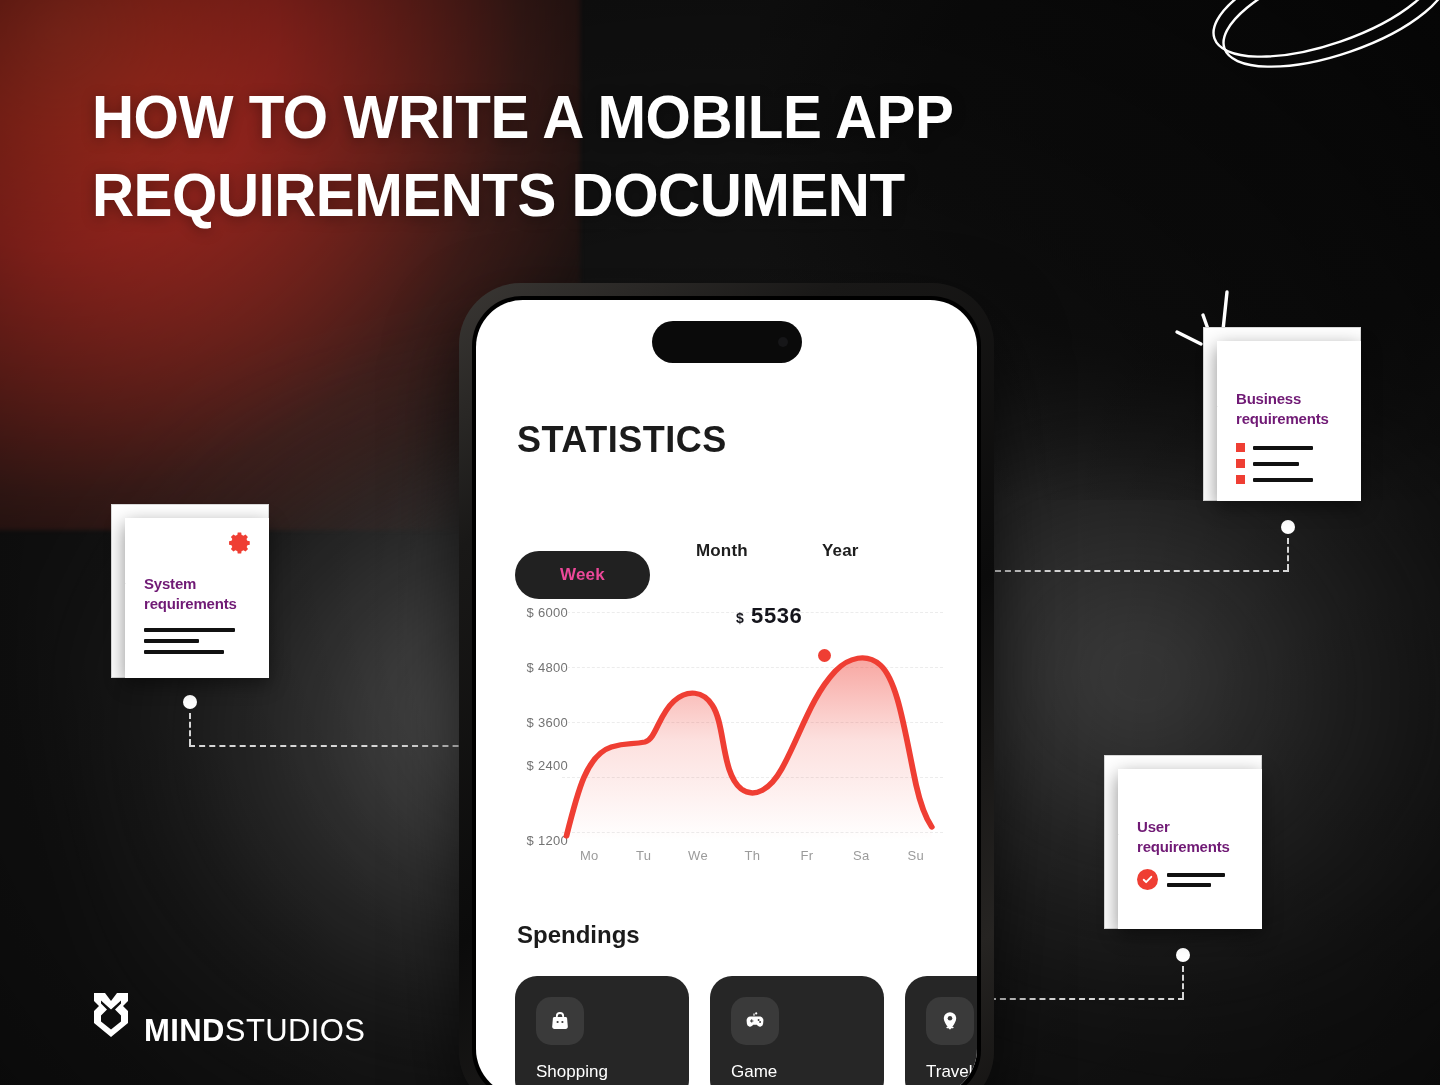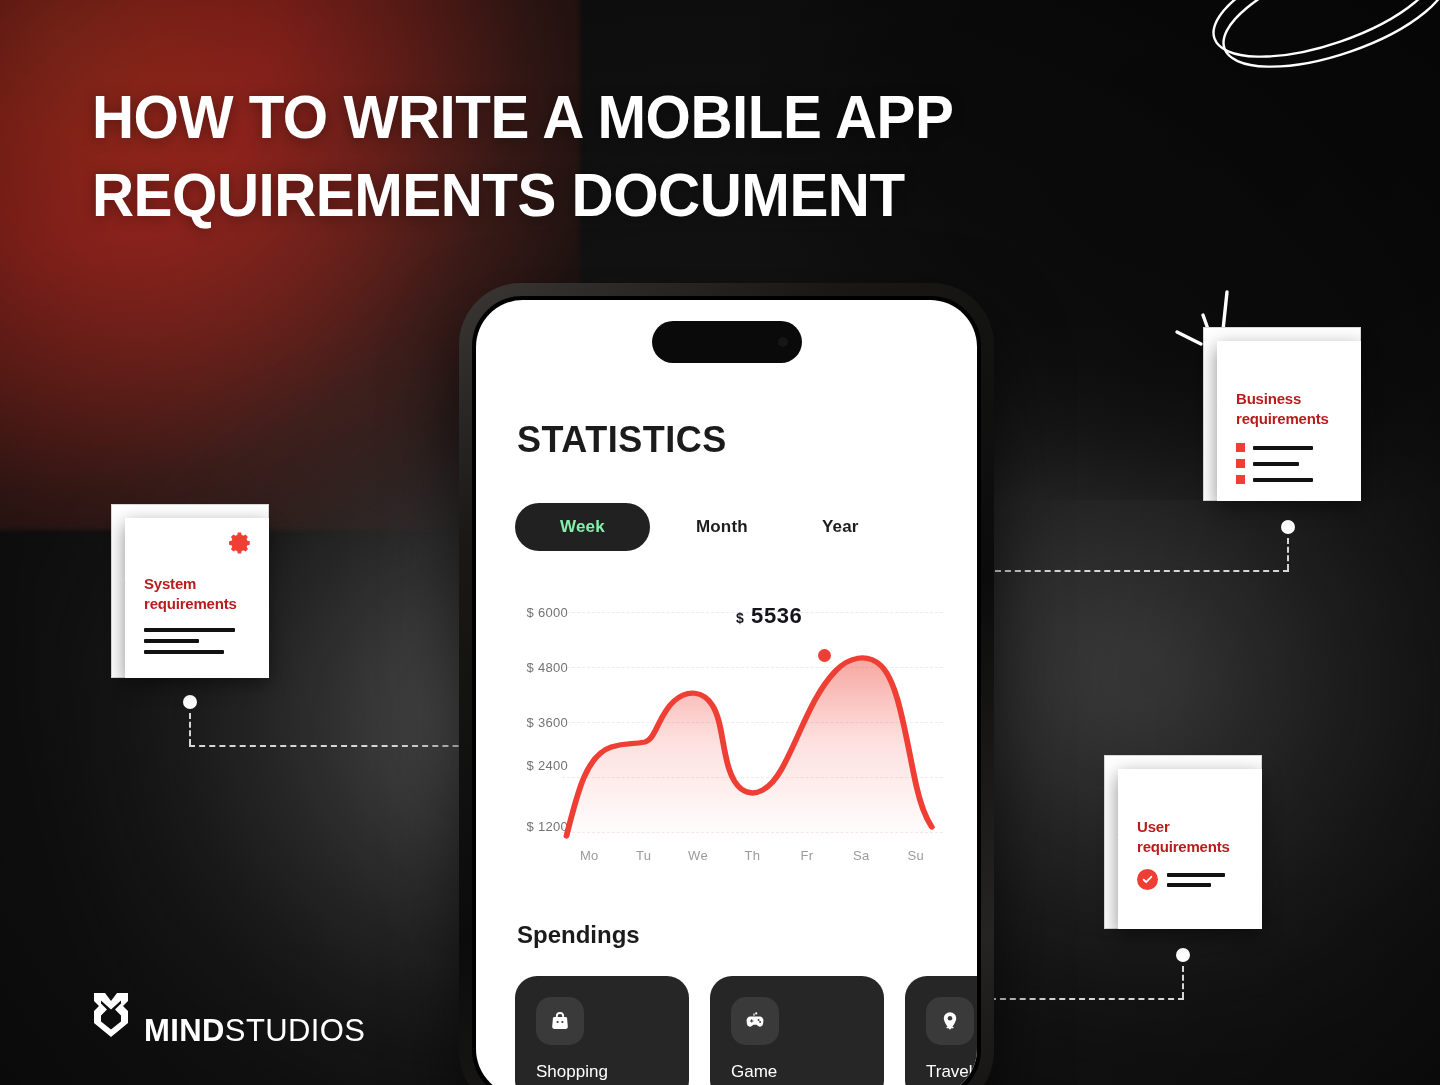--- a/index.html
+++ b/index.html
@@ -84,21 +84,21 @@
     background:#ffffff;
     box-shadow:0 6px 18px rgba(0,0,0,.45);
   }
   .doc .fold {
     position:absolute; left:0; top:0; width:66px; height:66px;
     background:#ffffff;
     clip-path:polygon(0 100%, 100% 0, 100% 100%);
     border-left:1px solid #e2e2e2;
   }
   .doc-title {
-    position:absolute; font-weight:700; color:#b91c1c;
+    position:absolute; font-weight:700; color:#701a75;
     font-size:15px; line-height:20px; letter-spacing:-.2px;
   }
   .doc-lines { position:absolute; display:flex; flex-direction:column; gap:7px; }
   .doc-line-row { display:flex; align-items:center; gap:8px; }
   .doc-line { height:4px; background:#111111; border-radius:1px; }
   .bullet-sq { width:9px; height:9px; background:#EF3E33; flex:0 0 auto; }
   .check-circle {
     width:21px; height:21px; border-radius:50%; background:#EF3E33;
     display:flex; align-items:center; justify-content:center; flex:0 0 auto;
   }
@@ -134,22 +134,22 @@
     position:absolute; left:41px; top:119px;
     font-size:36px; font-weight:700; color:#1b1b1b; letter-spacing:.5px;
   }
 
   
   .tabs { position:absolute; left:39px; top:203px; right:24px; display:flex; align-items:center; }
   .tab {
     font-size:17px; font-weight:700; color:#1d1d1d; letter-spacing:.2px;
   }
   .tab.active {
-    background:#212121; color:#86efac;
-    padding:14px 45px; border-radius:26px;
+    background:#212121; color:#ec4899;
+    padding:14px 45px; border-radius:26px;margin-top:48px;
   }
   .tab.t2 { margin-left:46px; }
   .tab.t3 { margin-left:74px; }
 
   
   .chart { position:absolute; left:14px; top:305px; right:10px; height:280px; }
   .yticks { position:absolute; left:6px; top:0; width:72px; height:230px; }
   .ytick {
     position:absolute; right:0; font-size:13px; color:#737373;
     transform:translateY(-50%); white-space:nowrap; letter-spacing:.3px;
@@ -320,21 +320,21 @@
         <div class="tab t2">Month</div>
         <div class="tab t3">Year</div>
       </div>
 
       <div class="chart">
         <div class="yticks">
           <div class="ytick" style="top:7px;">$ 6000</div>
           <div class="ytick" style="top:62px;">$ 4800</div>
           <div class="ytick" style="top:117px;">$ 3600</div>
           <div class="ytick" style="top:160px;">$ 2400</div>
-          <div class="ytick" style="top:221px;">$ 1200</div>
+          <div class="ytick" style="top:235px;">$ 1200</div>
         </div>
 
         <div class="plot">
           <div class="gridline" style="top:7px;"></div>
           <div class="gridline" style="top:62px;"></div>
           <div class="gridline" style="top:117px;"></div>
           <div class="gridline" style="top:172px;"></div>
           <div class="gridline" style="top:227px;"></div>
 
           <svg viewBox="0 0 340 236" preserveAspectRatio="none" style="position:absolute; left:0; top:0; width:100%; height:236px;">

